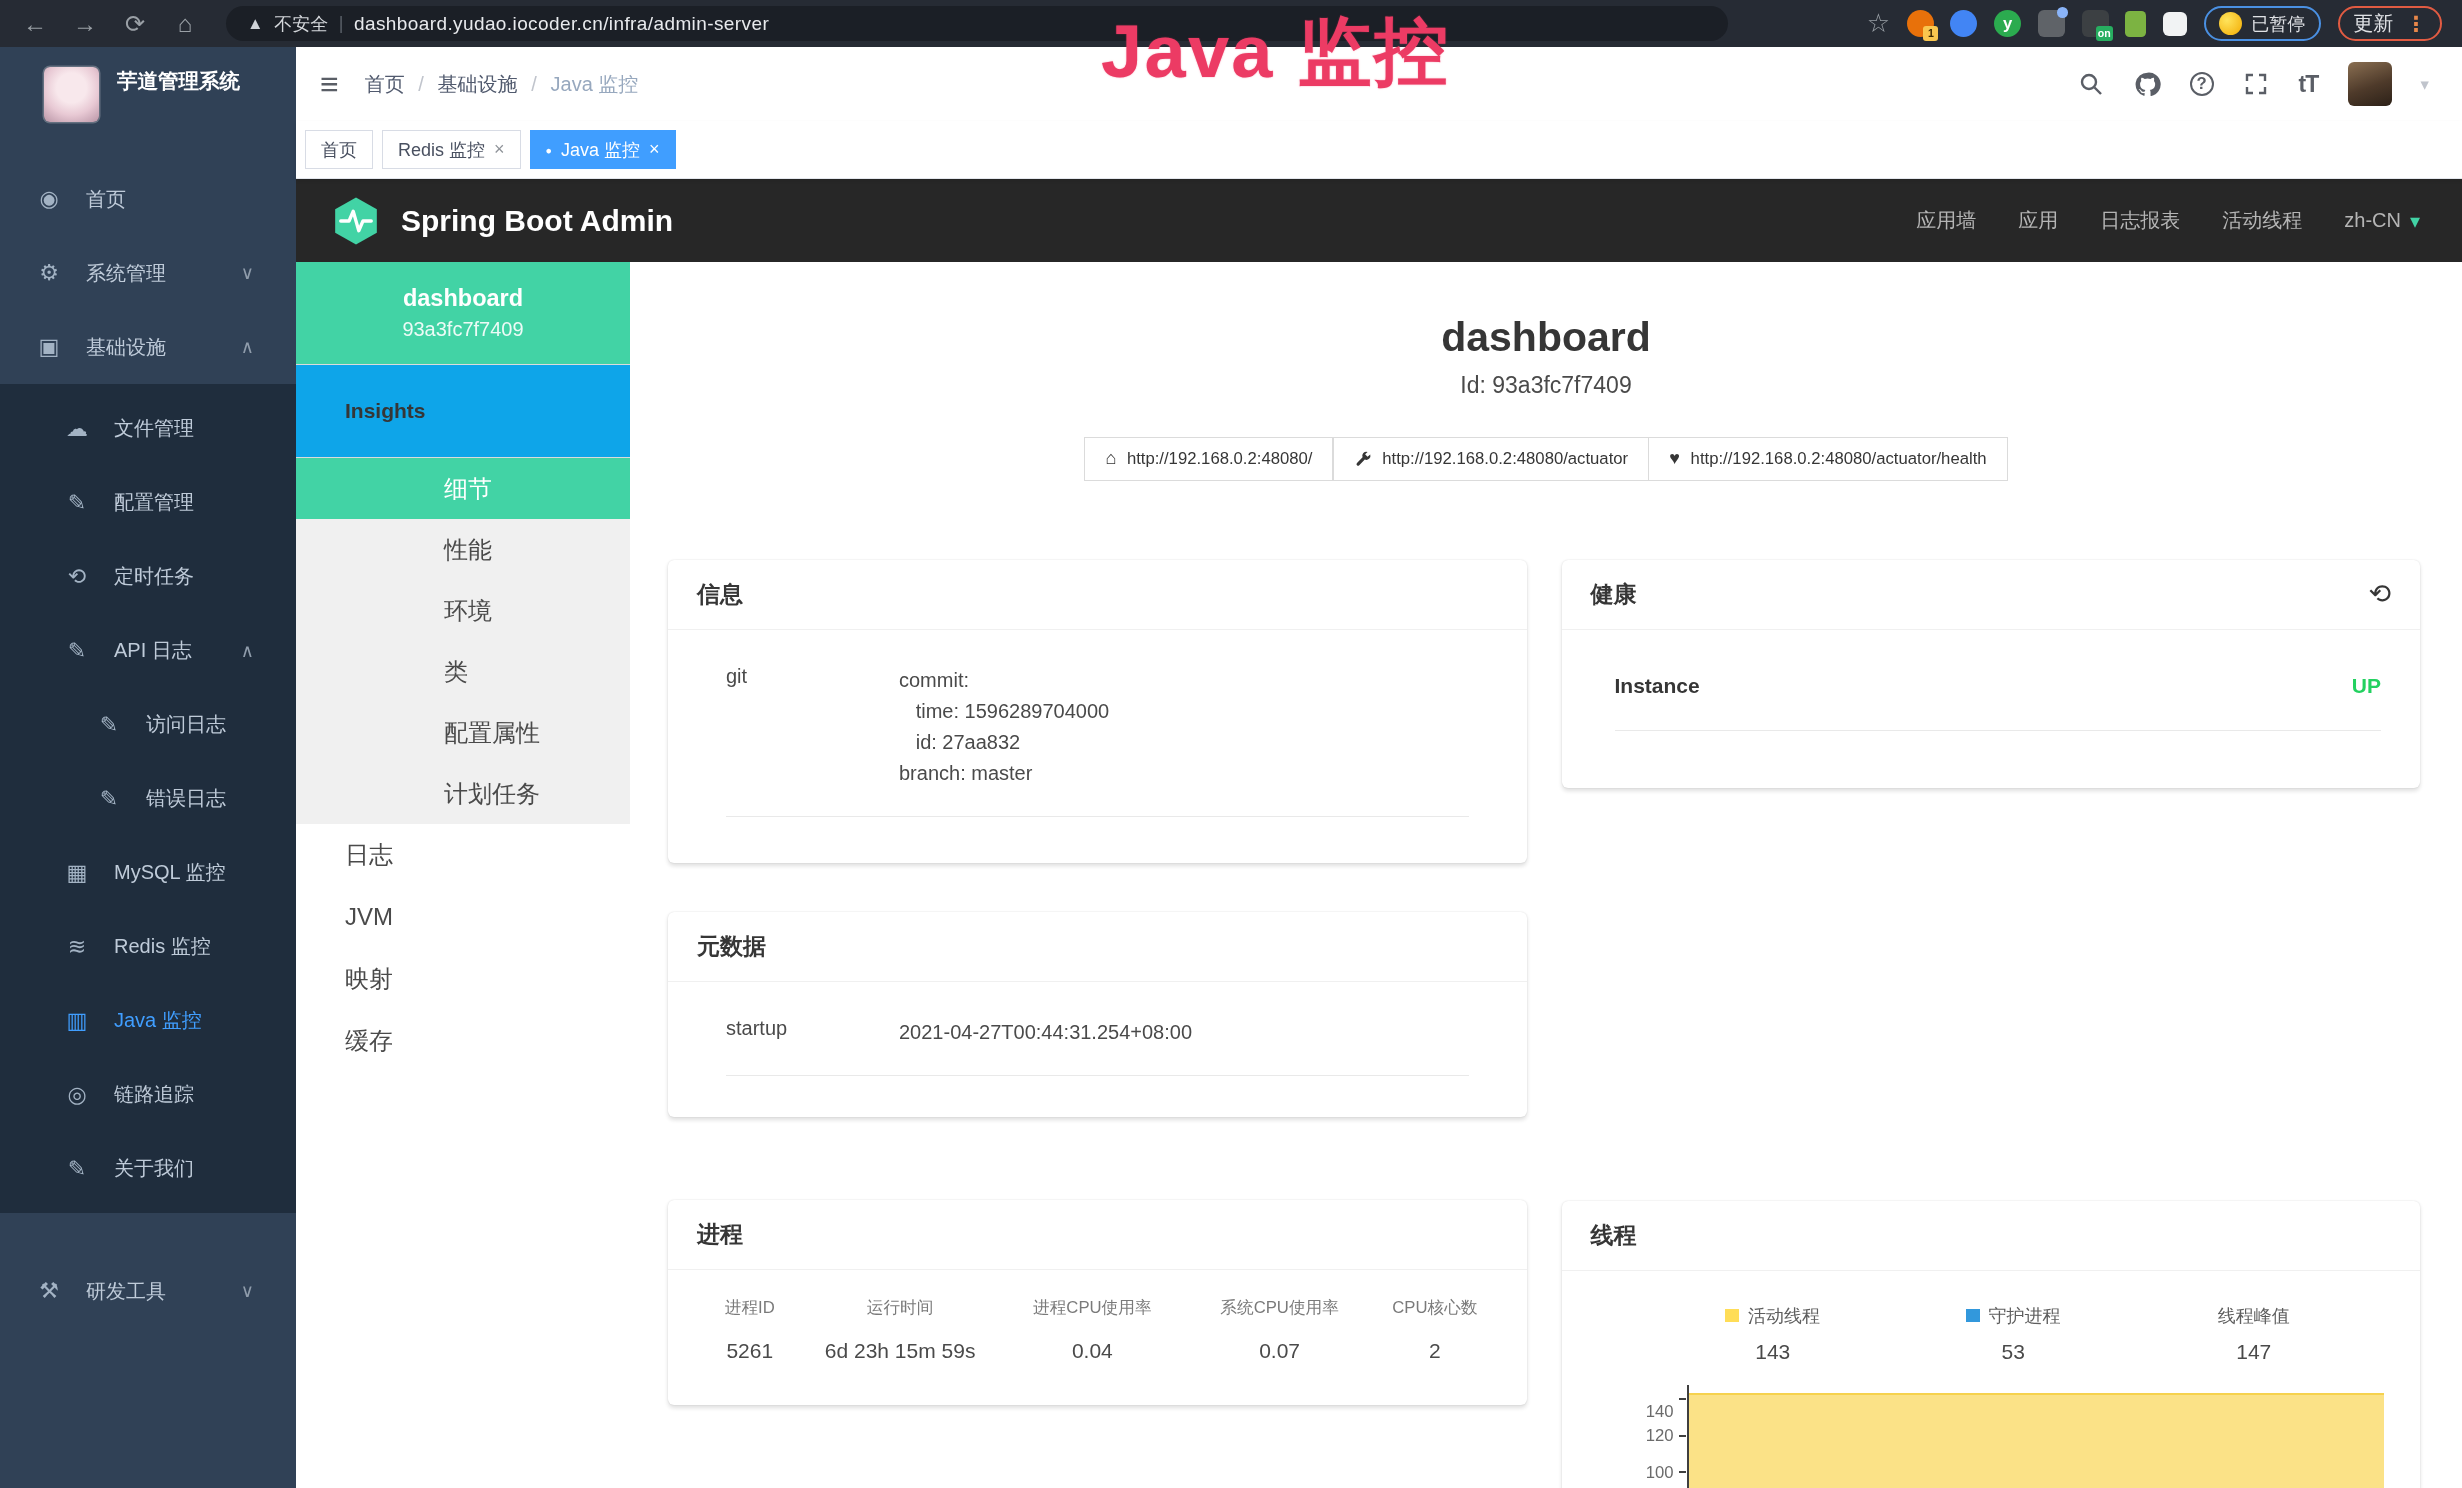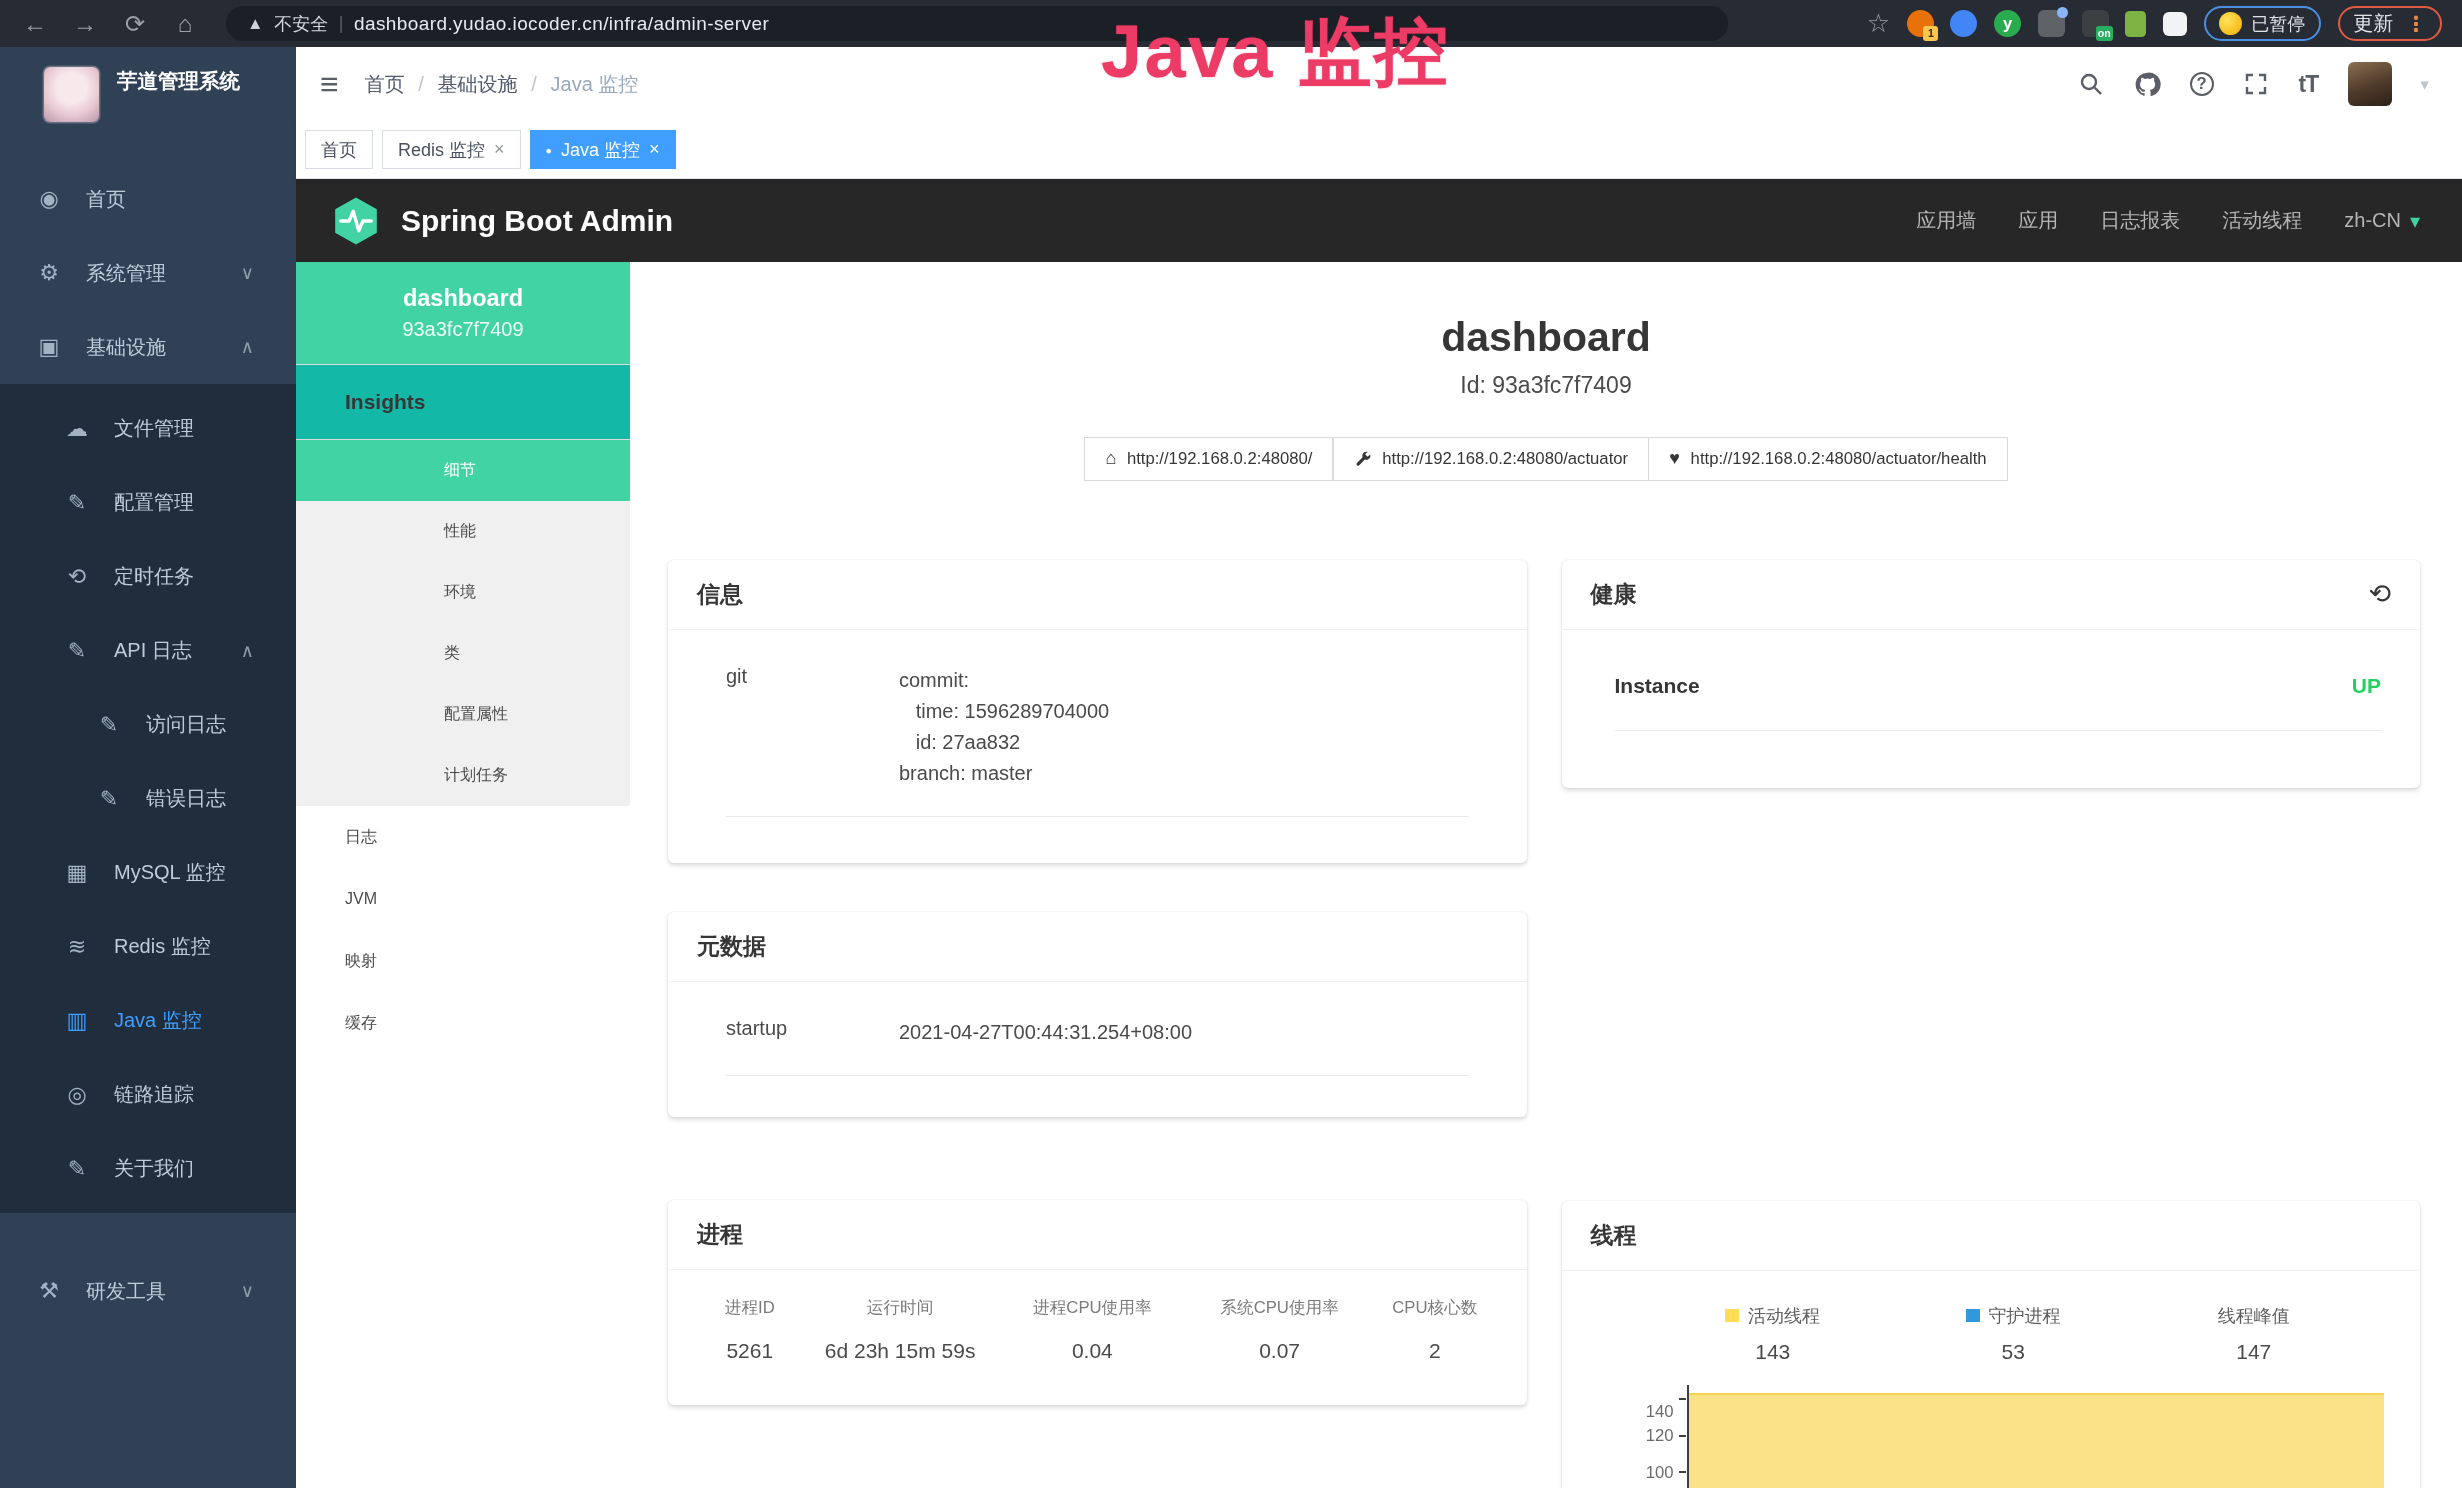--- a/index.html
+++ b/index.html
@@ -78,23 +78,23 @@
   .sba-nav-item { font-size:20px; color:#b5b5b5; }
   .sba-locale { font-size:20px; color:#b5b5b5; display:flex; align-items:center; gap:9px; }
   .sba-caret { color:#42d3a5; font-size:20px; }
 
   
   .content-row { flex:1; display:flex; min-height:0; }
   .inner-sidebar { width:334px; flex:none; background:#fff; }
   .app-block { height:102px; background:#42d3a5; color:#fff; display:flex; flex-direction:column; align-items:center; justify-content:center; gap:6px; }
   .app-name { font-size:23.5px; font-weight:bold; }
   .app-id { font-size:20px; color:rgba(255,255,255,.9); }
-  .section-label { height:76px; display:flex; align-items:center; padding-left:49px; background:#14b8a6; border-top:0.8px solid #dbdbdb; border-bottom:0.8px solid #dbdbdb; font-size:21px; font-weight:bold; color:#363636; }
+  .section-label { height:94px; display:flex; align-items:center; padding-left:49px; background:#0ea5e9; border-top:0.8px solid #dbdbdb; border-bottom:0.8px solid #dbdbdb; font-size:21px; font-weight:bold; color:#363636; }
   .ins-group { background:#f0f0f0; }
-  .side-item { height:61px; display:flex; align-items:center; font-size:16px; color:#4a4a4a; }
+  .side-item { height:61px; display:flex; align-items:center; font-size:24px; color:#4a4a4a; }
   .ins-group .side-item { padding-left:148px; }
   .side-item.active { background:#42d3a5; color:#fff; }
   .root-group .side-item { height:62px; padding-left:49px; }
 
   
   .main-area { flex:1; position:relative; background:#fff; min-width:0; }
   .page-title { margin-top:52px; text-align:center; font-size:41px; font-weight:bold; color:#363636; }
   .page-id { margin-top:10.6px; text-align:center; font-size:23px; color:#4a4a4a; }
   .url-group { display:flex; justify-content:center; margin-top:38px; }
   .url-btn { display:flex; align-items:center; gap:10.6px; height:44px; padding:0 20px; border:0.8px solid #dbdbdb; background:#fff; font-size:16.7px; color:#363636; }

